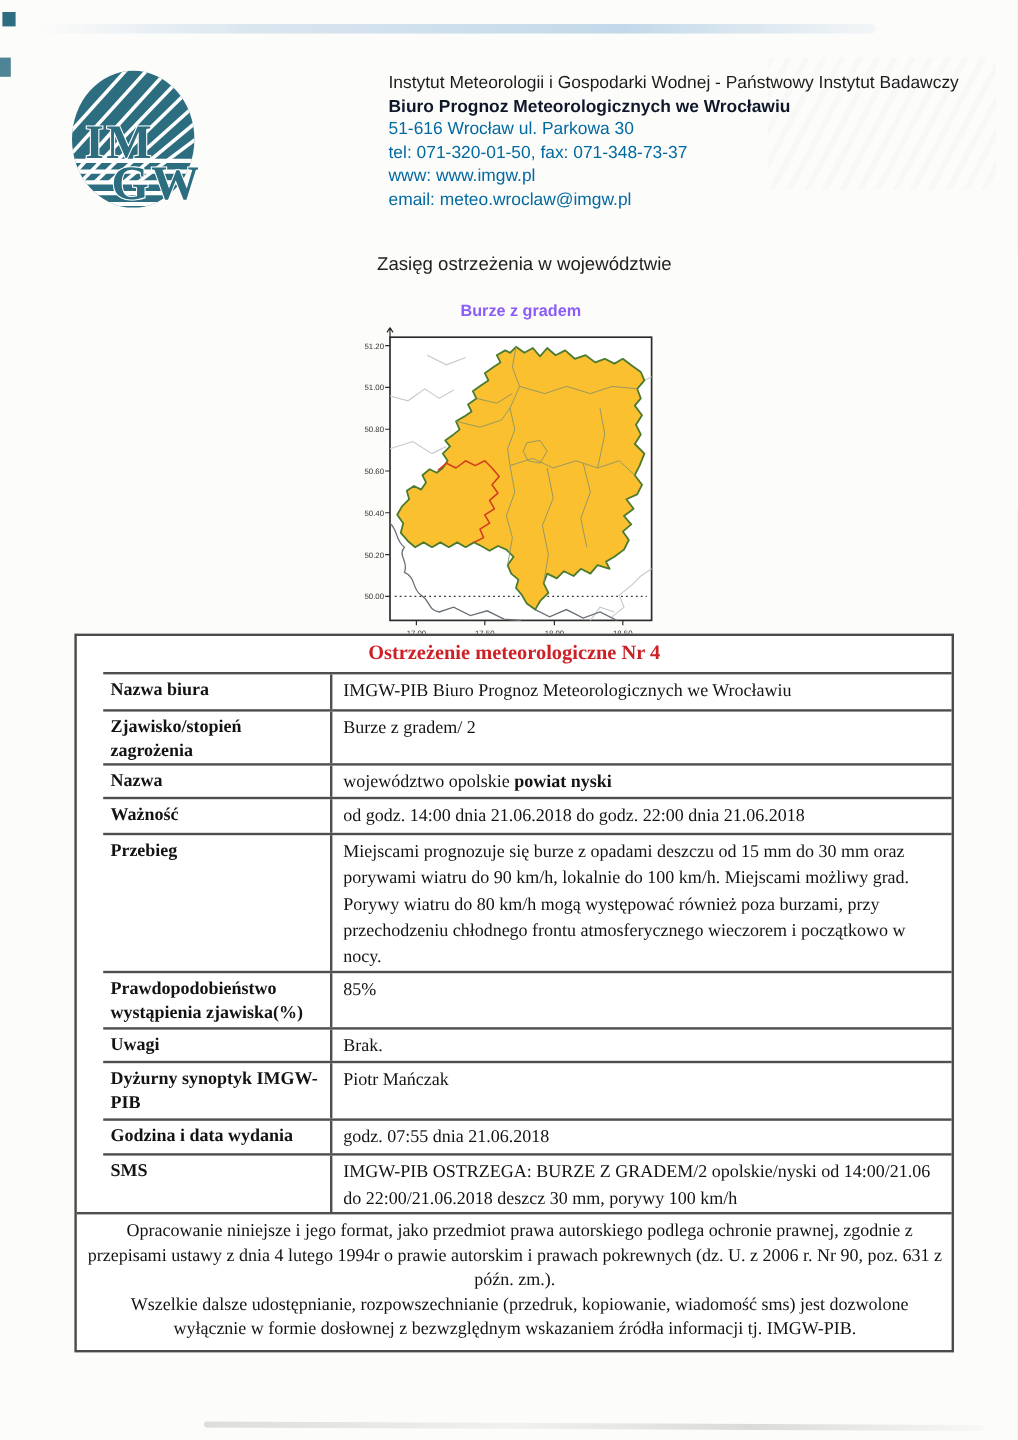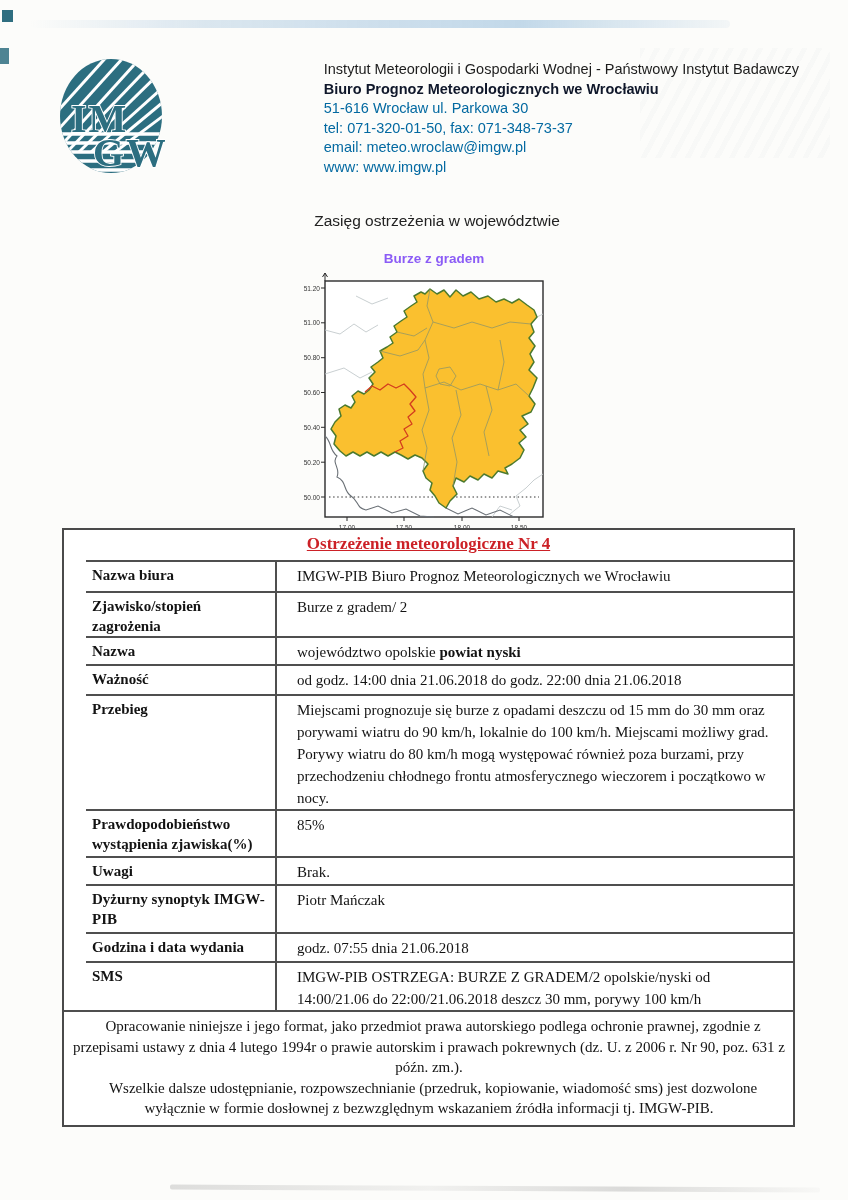--- a/index.html
+++ b/index.html
@@ -28,24 +28,24 @@
   .header-block .lc{color:#0369a1;}
 
   
   .section-title{position:absolute;left:37px;top:212px;width:800px;text-align:center;font-size:15.5px;color:#222;}
   .map-title{position:absolute;left:37px;top:251px;width:794px;text-align:center;font-size:13.5px;font-weight:bold;color:#8b5cf6;}
   .map-wrap{position:absolute;left:296px;top:270px;}
 
   
   .wtable{position:absolute;left:62px;top:528px;width:733px;background:#fff;border:2px solid #4a4a4a;
     font-family:"Liberation Serif",serif;font-size:15px;color:#131313;box-sizing:border-box;}
-  .wt-title{height:26px;padding-top:4px;text-align:center;font-weight:bold;font-size:17px;color:#cc2127;text-decoration:underline;}
+  .wt-title{height:26px;padding-top:4px;text-align:center;font-weight:bold;font-size:17px;color:#cc2127;}
   .trow{display:grid;grid-template-columns:191px 1fr;border-top:2px solid #4f4f4f;box-sizing:border-box;margin-left:22px;}
   .trow .lbl{border-right:2px solid #4f4f4f;font-weight:bold;padding:3px 4px 0 6px;line-height:20px;box-sizing:border-box;}
-  .trow .val{padding:3px 8px 0 20px;line-height:22px;box-sizing:border-box;}
+  .trow .val{padding:3px 8px 0 9px;line-height:22px;box-sizing:border-box;}
   .h31{min-height:31px}.h29{min-height:29px}.h28{min-height:28px}.h30{min-height:30px}
   .h90{min-height:90px}.h47{min-height:47px}.h48{min-height:48px}.h46{min-height:46px}
   .wt-foot{border-top:2px solid #4f4f4f;padding:4px 5px 6px 6px;line-height:20.5px;text-align:center;}
   .wt-foot p{margin:0;text-indent:8px;}
   .bold{font-weight:bold;}
 </style>
 </head>
 <body>
 
 <div class="page">
@@ -92,22 +92,22 @@
       <text x="14" y="76" font-size="40" letter-spacing="2">IM</text>
       <text x="36" y="110" font-size="40" letter-spacing="2">GW</text>
     </g>
   </svg>
 
   <div class="header-block">
     <div class="l1">Instytut Meteorologii i Gospodarki Wodnej - Państwowy Instytut Badawczy</div>
     <div class="l2">Biuro Prognoz Meteorologicznych we Wrocławiu</div>
     <div class="lc">51-616 Wrocław ul. Parkowa 30</div>
     <div class="lc">tel: 071-320-01-50, fax: 071-348-73-37</div>
+    <div class="lc">www: www.imgw.pl</div>
     <div class="lc">email: meteo.wroclaw@imgw.pl</div>
-    <div class="lc">www: www.imgw.pl</div>
   </div>
 
   <div class="section-title">Zasięg ostrzeżenia w województwie</div>
   <div class="map-title">Burze z gradem</div>
 
   <div class="map-wrap">
     <svg width="284" height="266" viewBox="0 0 284 266">
 
       <rect x="29" y="11" width="218" height="236" fill="#ffffff" stroke="#2b2b2b" stroke-width="1.4"></rect>
       <path d="M29,11 L29,3 M29,3 L26.5,7 M29,3 L31.5,7" stroke="#2b2b2b" stroke-width="1" fill="none"></path>

